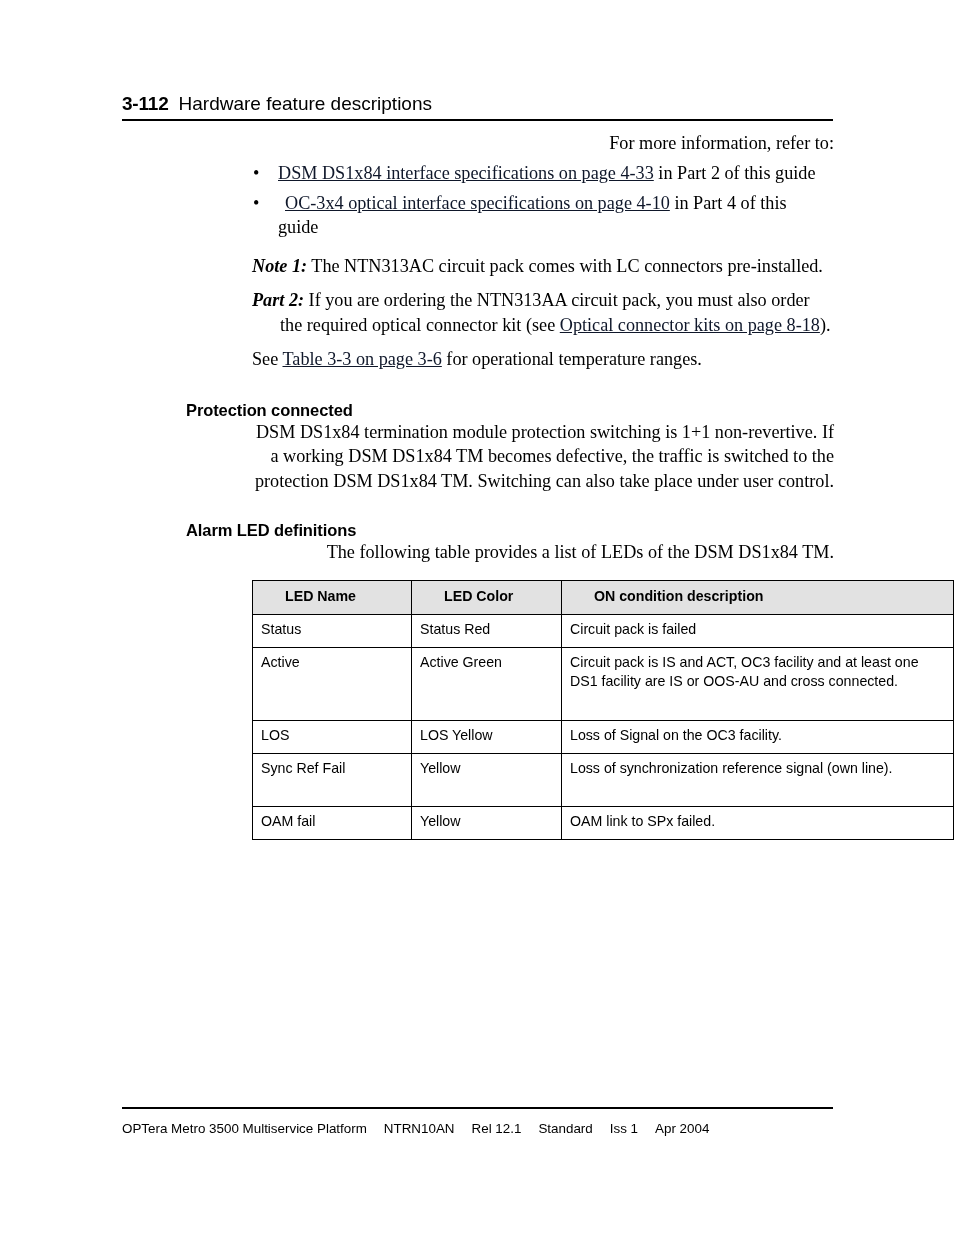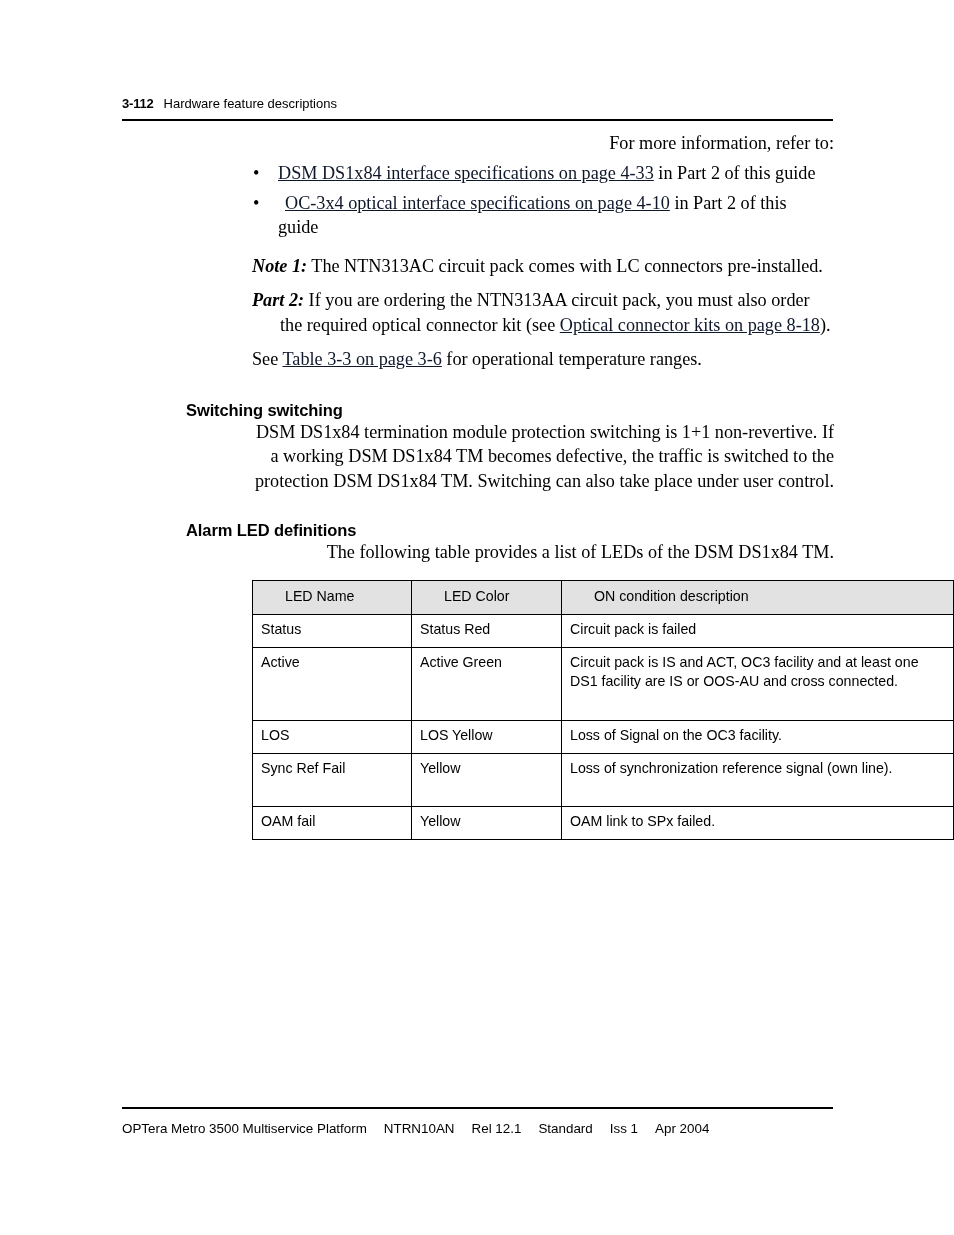--- a/index.html
+++ b/index.html
@@ -23,21 +23,21 @@
     height: 1235px;
   }
 
   
   .runhead {
     position: absolute;
     left: 122px;
     top: 96px;
     width: 710px;
     font-family: "Liberation Sans", sans-serif;
-    font-size: 13px;
+    font-size: 19px;
     line-height: 16px;
     white-space: nowrap;
   }
   .runhead .folio {
     font-weight: bold;
     letter-spacing: -0.2px;
   }
   .runhead .chaptitle {
     margin-left: 10px;
   }
@@ -140,21 +140,21 @@
     line-height: 19.5px;
   }
   .led-table th, .led-table td {
     border: 1.3px solid #000000;
     text-align: left;
     vertical-align: top;
     padding: 5px 7px 6px 8px;
   }
   .led-table thead th {
     background: #e2e2e2;
-    font-weight: normal;
+    font-weight: bold;
     padding-top: 6px;
     padding-bottom: 7px;
     padding-left: 32px;
   }
   .col-name  { width: 119px; }
   .col-color { width: 110px; }
   .col-desc  { width: 352px; }
   .r-status td  { height: 21px; }
   .r-active td  { height: 61px; }
   .r-los td     { height: 21px; }
@@ -197,21 +197,21 @@
 
     <p class="para lead">For more information, refer to:</p>
 
     <ul class="bullets">
       <li class="bullet-row">
         <span class="dot">•</span>
         <span class="txt"><a class="lnk" href="#">DSM DS1x84 interface specifications on page 4-33</a><span> in Part 2 of this guide</span></span>
       </li>
       <li class="bullet-row indented-text">
         <span class="dot">•</span>
-        <span class="txt"><a class="lnk" href="#">OC-3x4 optical interface specifications on page 4-10</a><span> in Part 2 of this</span></span>
+        <span class="txt"><a class="lnk" href="#">OC-3x4 optical interface specifications on page 4-10</a><span> in Part 4 of this</span></span>
         <span class="cont">guide</span>
       </li>
     </ul>
 
     <div class="note-sp"></div>
 
     <p class="note">
       <span class="nlabel">Note 1:</span>
       <span>The NTN313AC circuit pack comes with LC connectors pre-installed.</span>
     </p>
@@ -224,21 +224,21 @@
     </p>
 
     <div class="note-sp"></div>
 
     <p class="seeline">
       <span>See </span><a class="lnk" href="#">Table 3-3 on page 3-6</a><span> for operational temperature ranges.</span>
     </p>
 
   </div>
 
-  <div class="h2" style="top:400px;">Switching switching</div>
+  <div class="h2" style="top:400px;">Protection connected</div>
   <div class="sect-body" style="top:420px;">
     <p class="para">DSM DS1x84 termination module protection switching is 1+1 non-revertive. If a working DSM DS1x84 TM becomes defective, the traffic is switched to the protection DSM DS1x84 TM. Switching can also take place under user control.</p>
   </div>
 
   <div class="h2" style="top:520px;">Alarm LED definitions</div>
   <div class="sect-body" style="top:540px;">
     <p class="para">The following table provides a list of LEDs of the DSM DS1x84 TM.</p>
   </div>
 
   <table class="led-table">

